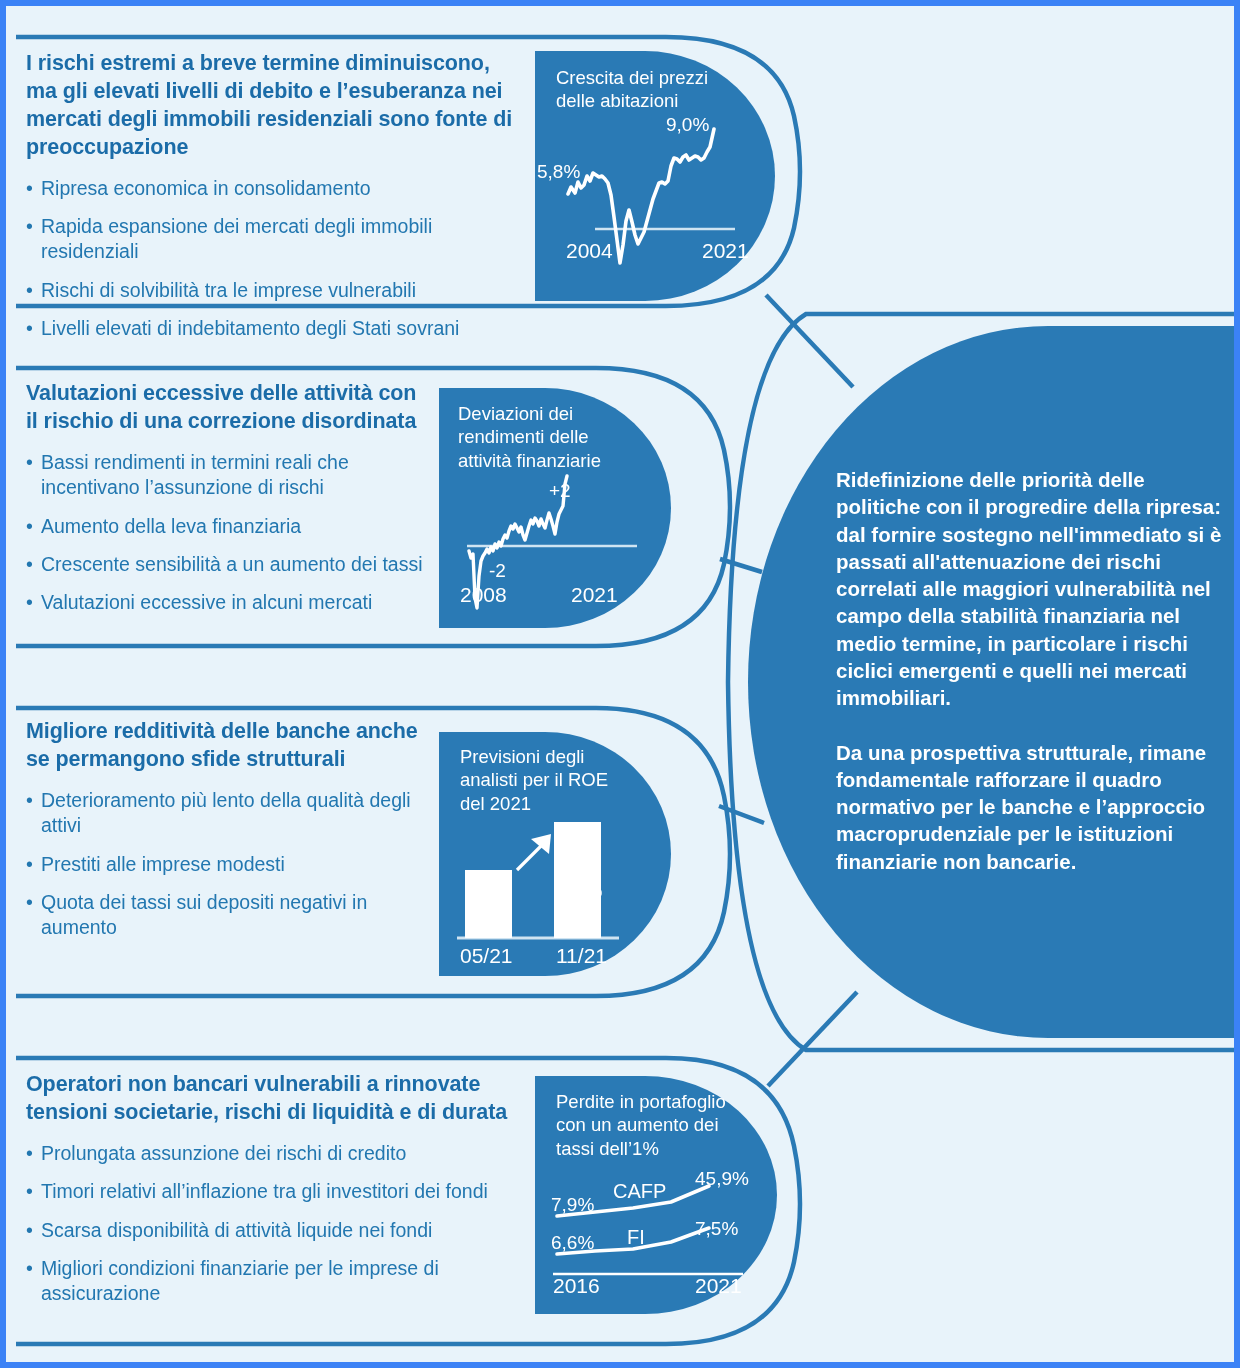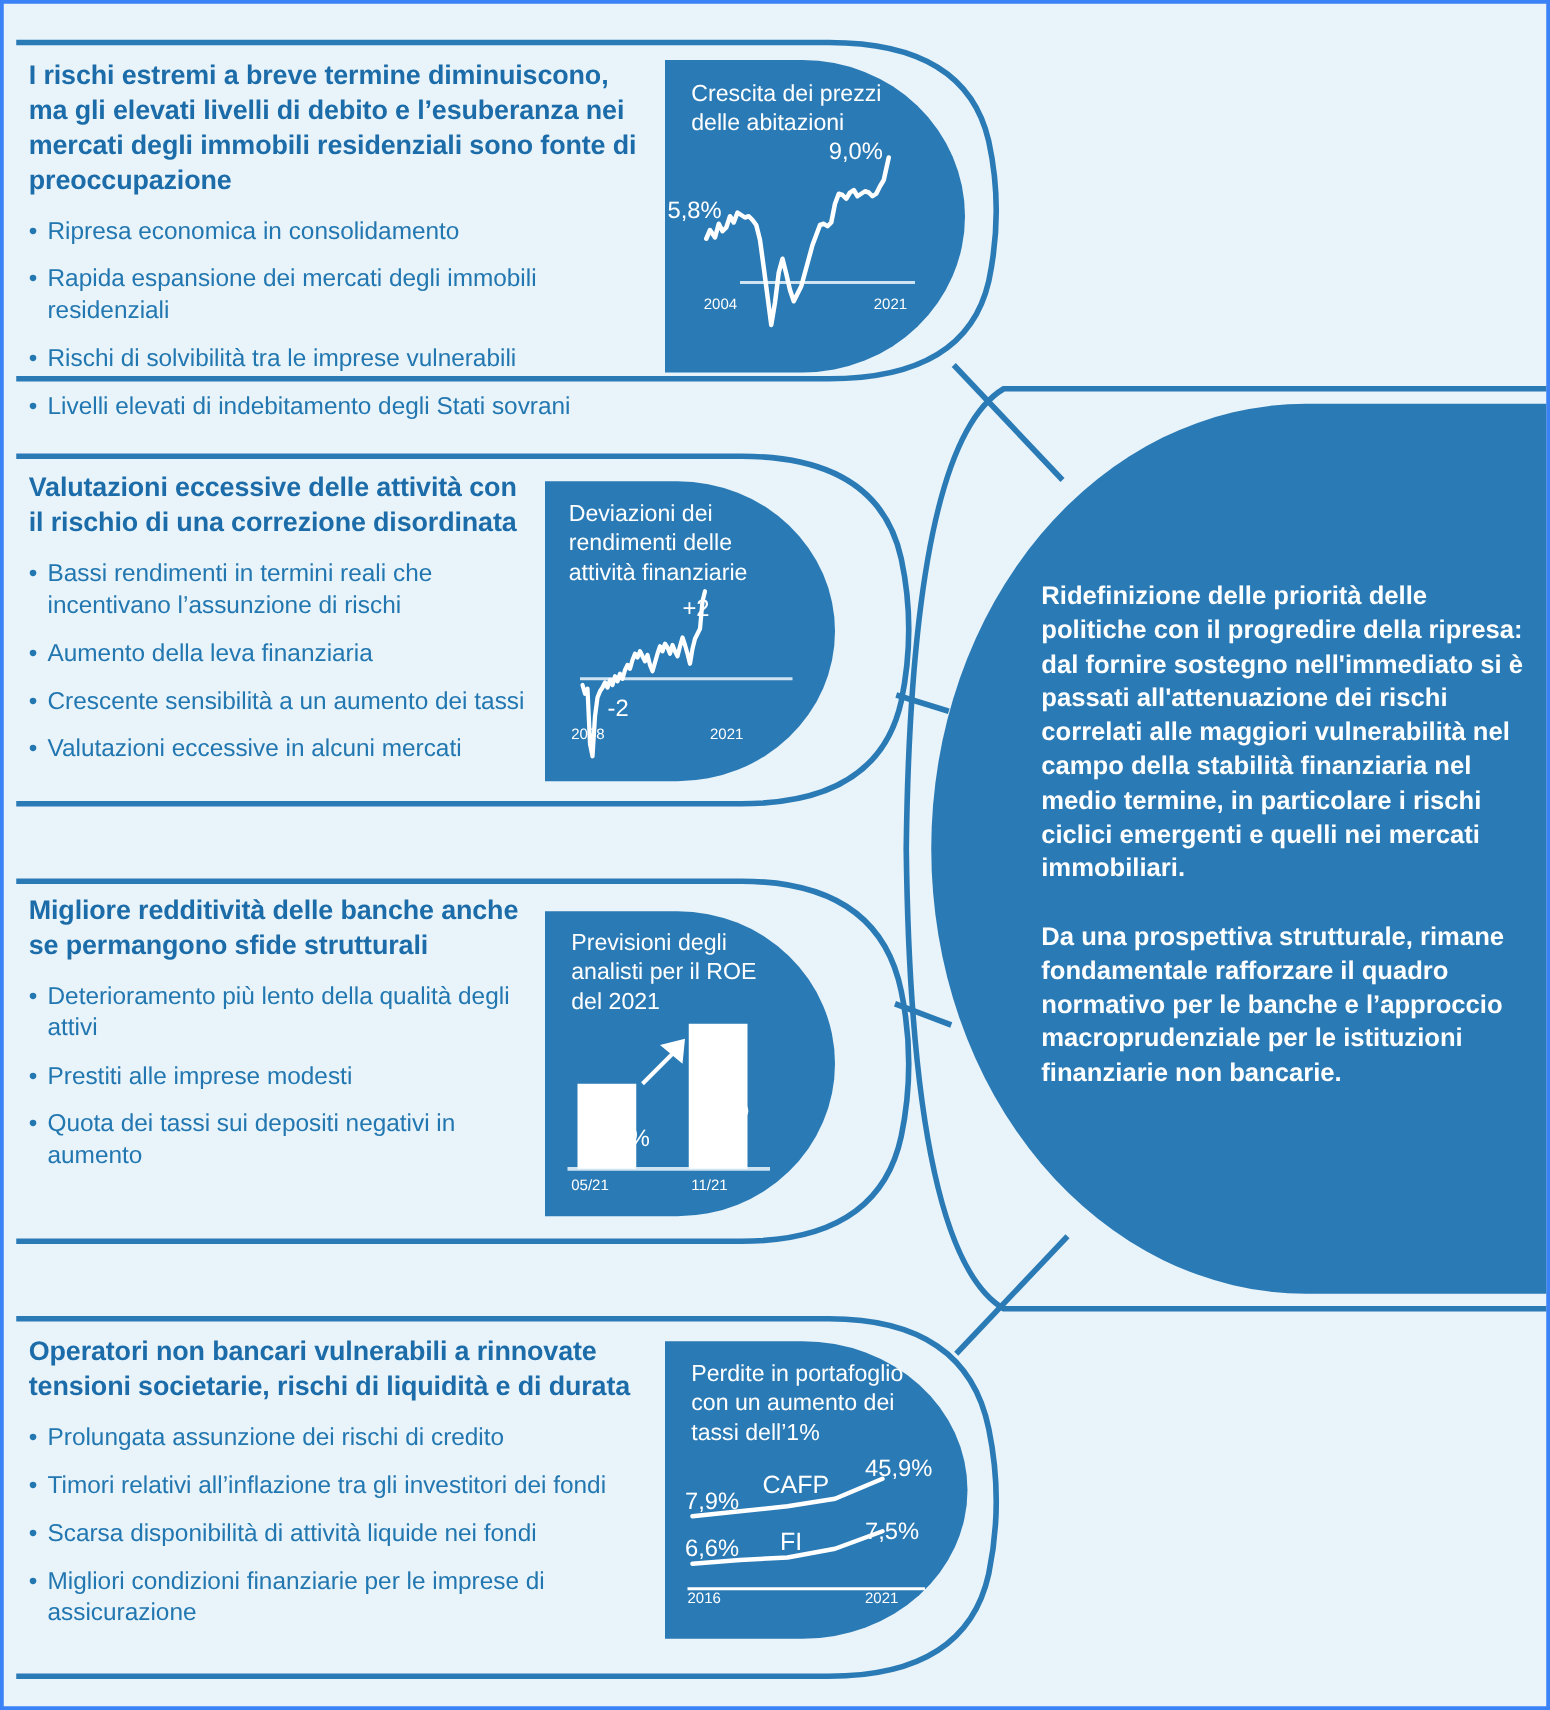--- a/index.html
+++ b/index.html
@@ -8,21 +8,21 @@
     background: #ffffff;
   }
   body {
     font-family: "Liberation Sans", sans-serif;
   }
   #page {
     position: relative;
     width: 1240px;
     height: 1368px;
     background: #e8f3fa;
-    border: 3px solid #3b82f6;
+    border: 6px solid #3b82f6;
     box-sizing: border-box;
     overflow: hidden;
   }
   
   #skeleton {
     position: absolute;
     left: 0; top: 0;
     width: 1240px;
     height: 1368px;
     pointer-events: none;
@@ -73,21 +73,21 @@
     line-height: 1.26;
     color: #ffffff;
     white-space: pre-line;
   }
   .mini-chart {
     position: absolute;
   }
   .axis-label {
     position: absolute;
     color: #ffffff;
-    font-size: 12px;
+    font-size: 21px;
   }
   .val-label {
     position: absolute;
     color: #ffffff;
     font-size: 19px;
   }
   
   #right-panel {
     position: absolute;
     left: 742px;
@@ -202,21 +202,21 @@
       <line x1="18" y1="126" x2="180" y2="126" stroke="#cfe4f2" stroke-width="3"></line>
 
       <rect x="26" y="58" width="47" height="68" fill="#ffffff"></rect>
       <rect x="115" y="10" width="47" height="116" fill="#ffffff"></rect>
 
       <g stroke="#ffffff" stroke-width="3.2" fill="#ffffff">
         <line x1="78" y1="58" x2="106" y2="30"></line>
         <polygon points="112,22 110,42 92,27" stroke="none"></polygon>
       </g>
     </svg>
-    <div class="val-label" style="left:30px; top:172px;">63,9%</div>
+    <div class="val-label" style="left:30px; top:172px;">4,2%</div>
     <div class="val-label" style="left:120px; top:148px;">7,2%</div>
     <div class="axis-label" style="left:21px; top:212px;">05/21</div>
     <div class="axis-label" style="left:117px; top:212px;">11/21</div>
   </div>
 
   <div class="section" style="left:20px; top:1065px; width:510px;">
     <div class="sec-title">Operatori non bancari vulnerabili a rinnovate tensioni societarie, rischi di liquidità e di durata</div>
     <ul class="bullets">
       <li>Prolungata assunzione dei rischi di credito</li>
       <li>Timori relativi all’inflazione tra gli investitori dei fondi</li>

